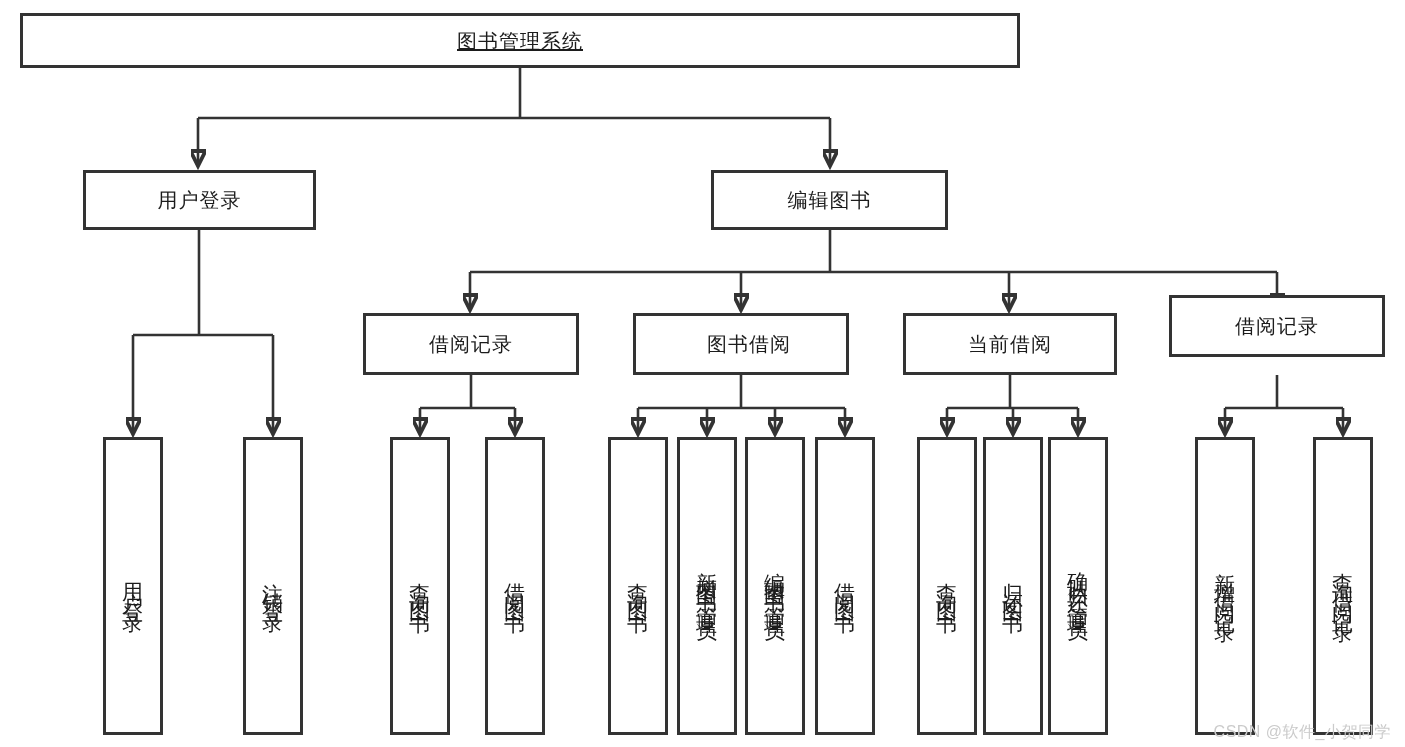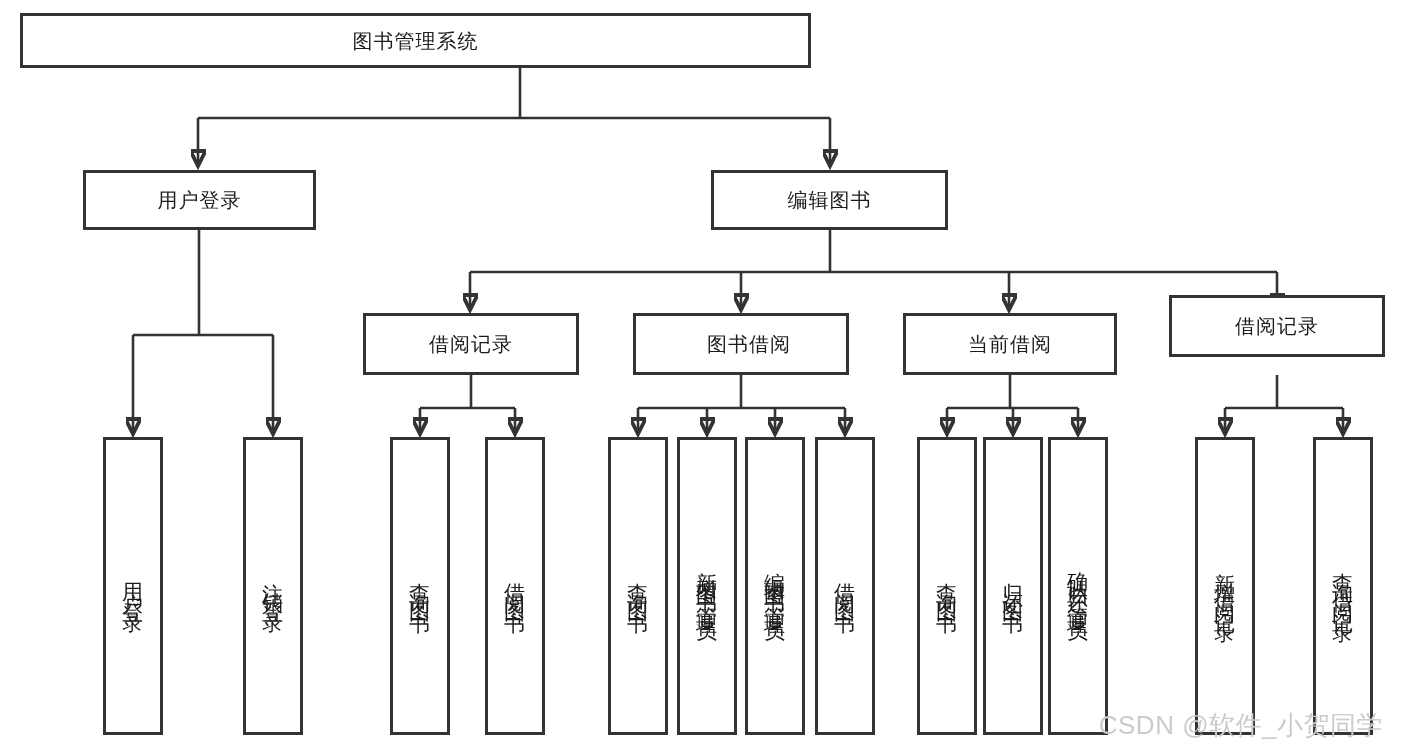--- a/index.html
+++ b/index.html
@@ -48,23 +48,23 @@
     text-orientation:mixed;
     font-size:21px;
     letter-spacing:10px;
     line-height:1;
   }
   .leaf.dense{
     letter-spacing:7px;
   }
   .watermark{
     position:absolute;
-    right:22px;
+    right:14px;
     bottom:4px;
-    font-size:26px;
+    font-size:16px;
     letter-spacing:0.5px;
     color:var(--wm);
     z-index:5;
     white-space:nowrap;
   }
 </style>
 </head>
 <body>
 
 <div class="canvas">
@@ -110,21 +110,21 @@
     <path d="M947 408 V434" marker-end="url(#arw)"></path>
     <path d="M1013 408 V434" marker-end="url(#arw)"></path>
     <path d="M1078 408 V434" marker-end="url(#arw)"></path>
 
     <path d="M1277 375 V408"></path>
     <path d="M1225 408 H1343"></path>
     <path d="M1225 408 V434" marker-end="url(#arw)"></path>
     <path d="M1343 408 V434" marker-end="url(#arw)"></path>
   </svg>
 
-  <div class="node" style="left:20px;top:13px;width:791px;height:55px;">图书管理系统</div>
+  <div class="node" style="left:20px;top:13px;width:1000px;height:55px;text-decoration:underline;">图书管理系统</div>
 
   <div class="node" style="left:83px;top:170px;width:233px;height:60px;">用户登录</div>
   <div class="node" style="left:711px;top:170px;width:237px;height:60px;">编辑图书</div>
 
   <div class="node" style="left:363px;top:313px;width:216px;height:62px;">借阅记录</div>
   <div class="node" style="left:633px;top:313px;width:216px;height:62px;padding-left:16px;">图书借阅</div>
   <div class="node" style="left:903px;top:313px;width:214px;height:62px;">当前借阅</div>
   <div class="node" style="left:1169px;top:295px;width:216px;height:62px;">借阅记录</div>
 
   <div class="node leaf" style="left:103px;top:437px;width:60px;height:298px;">用户登录</div>

